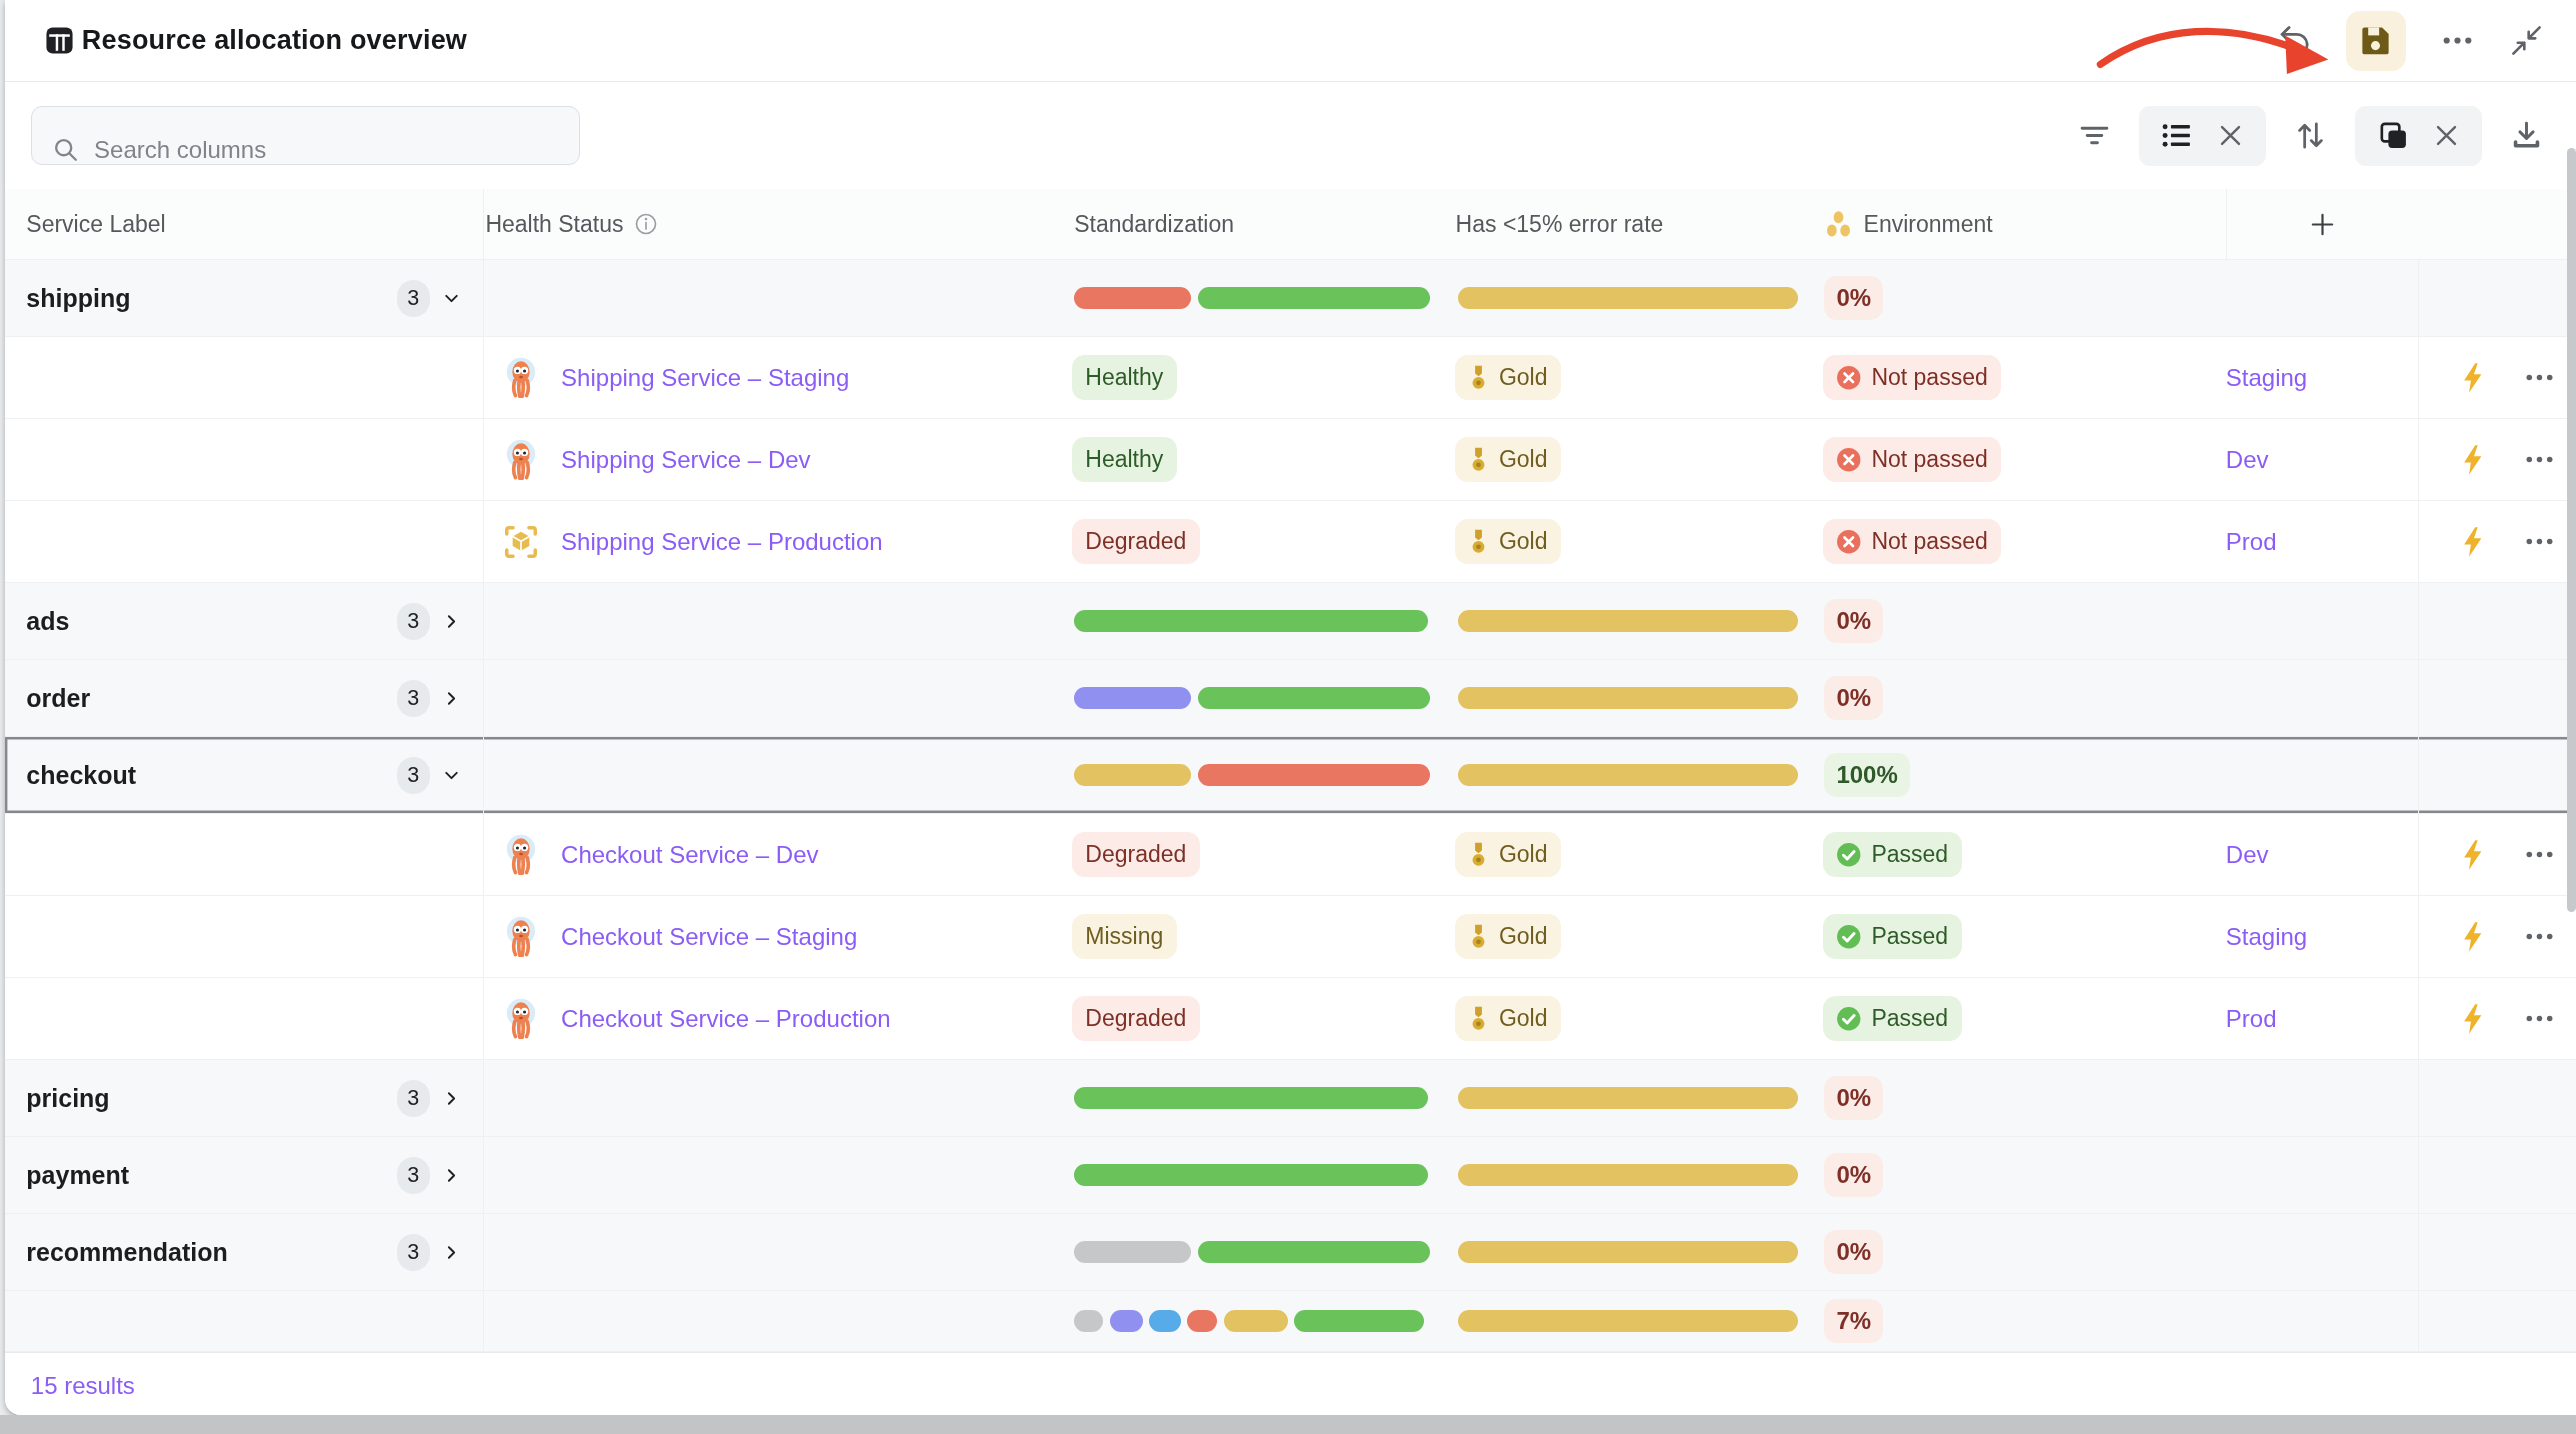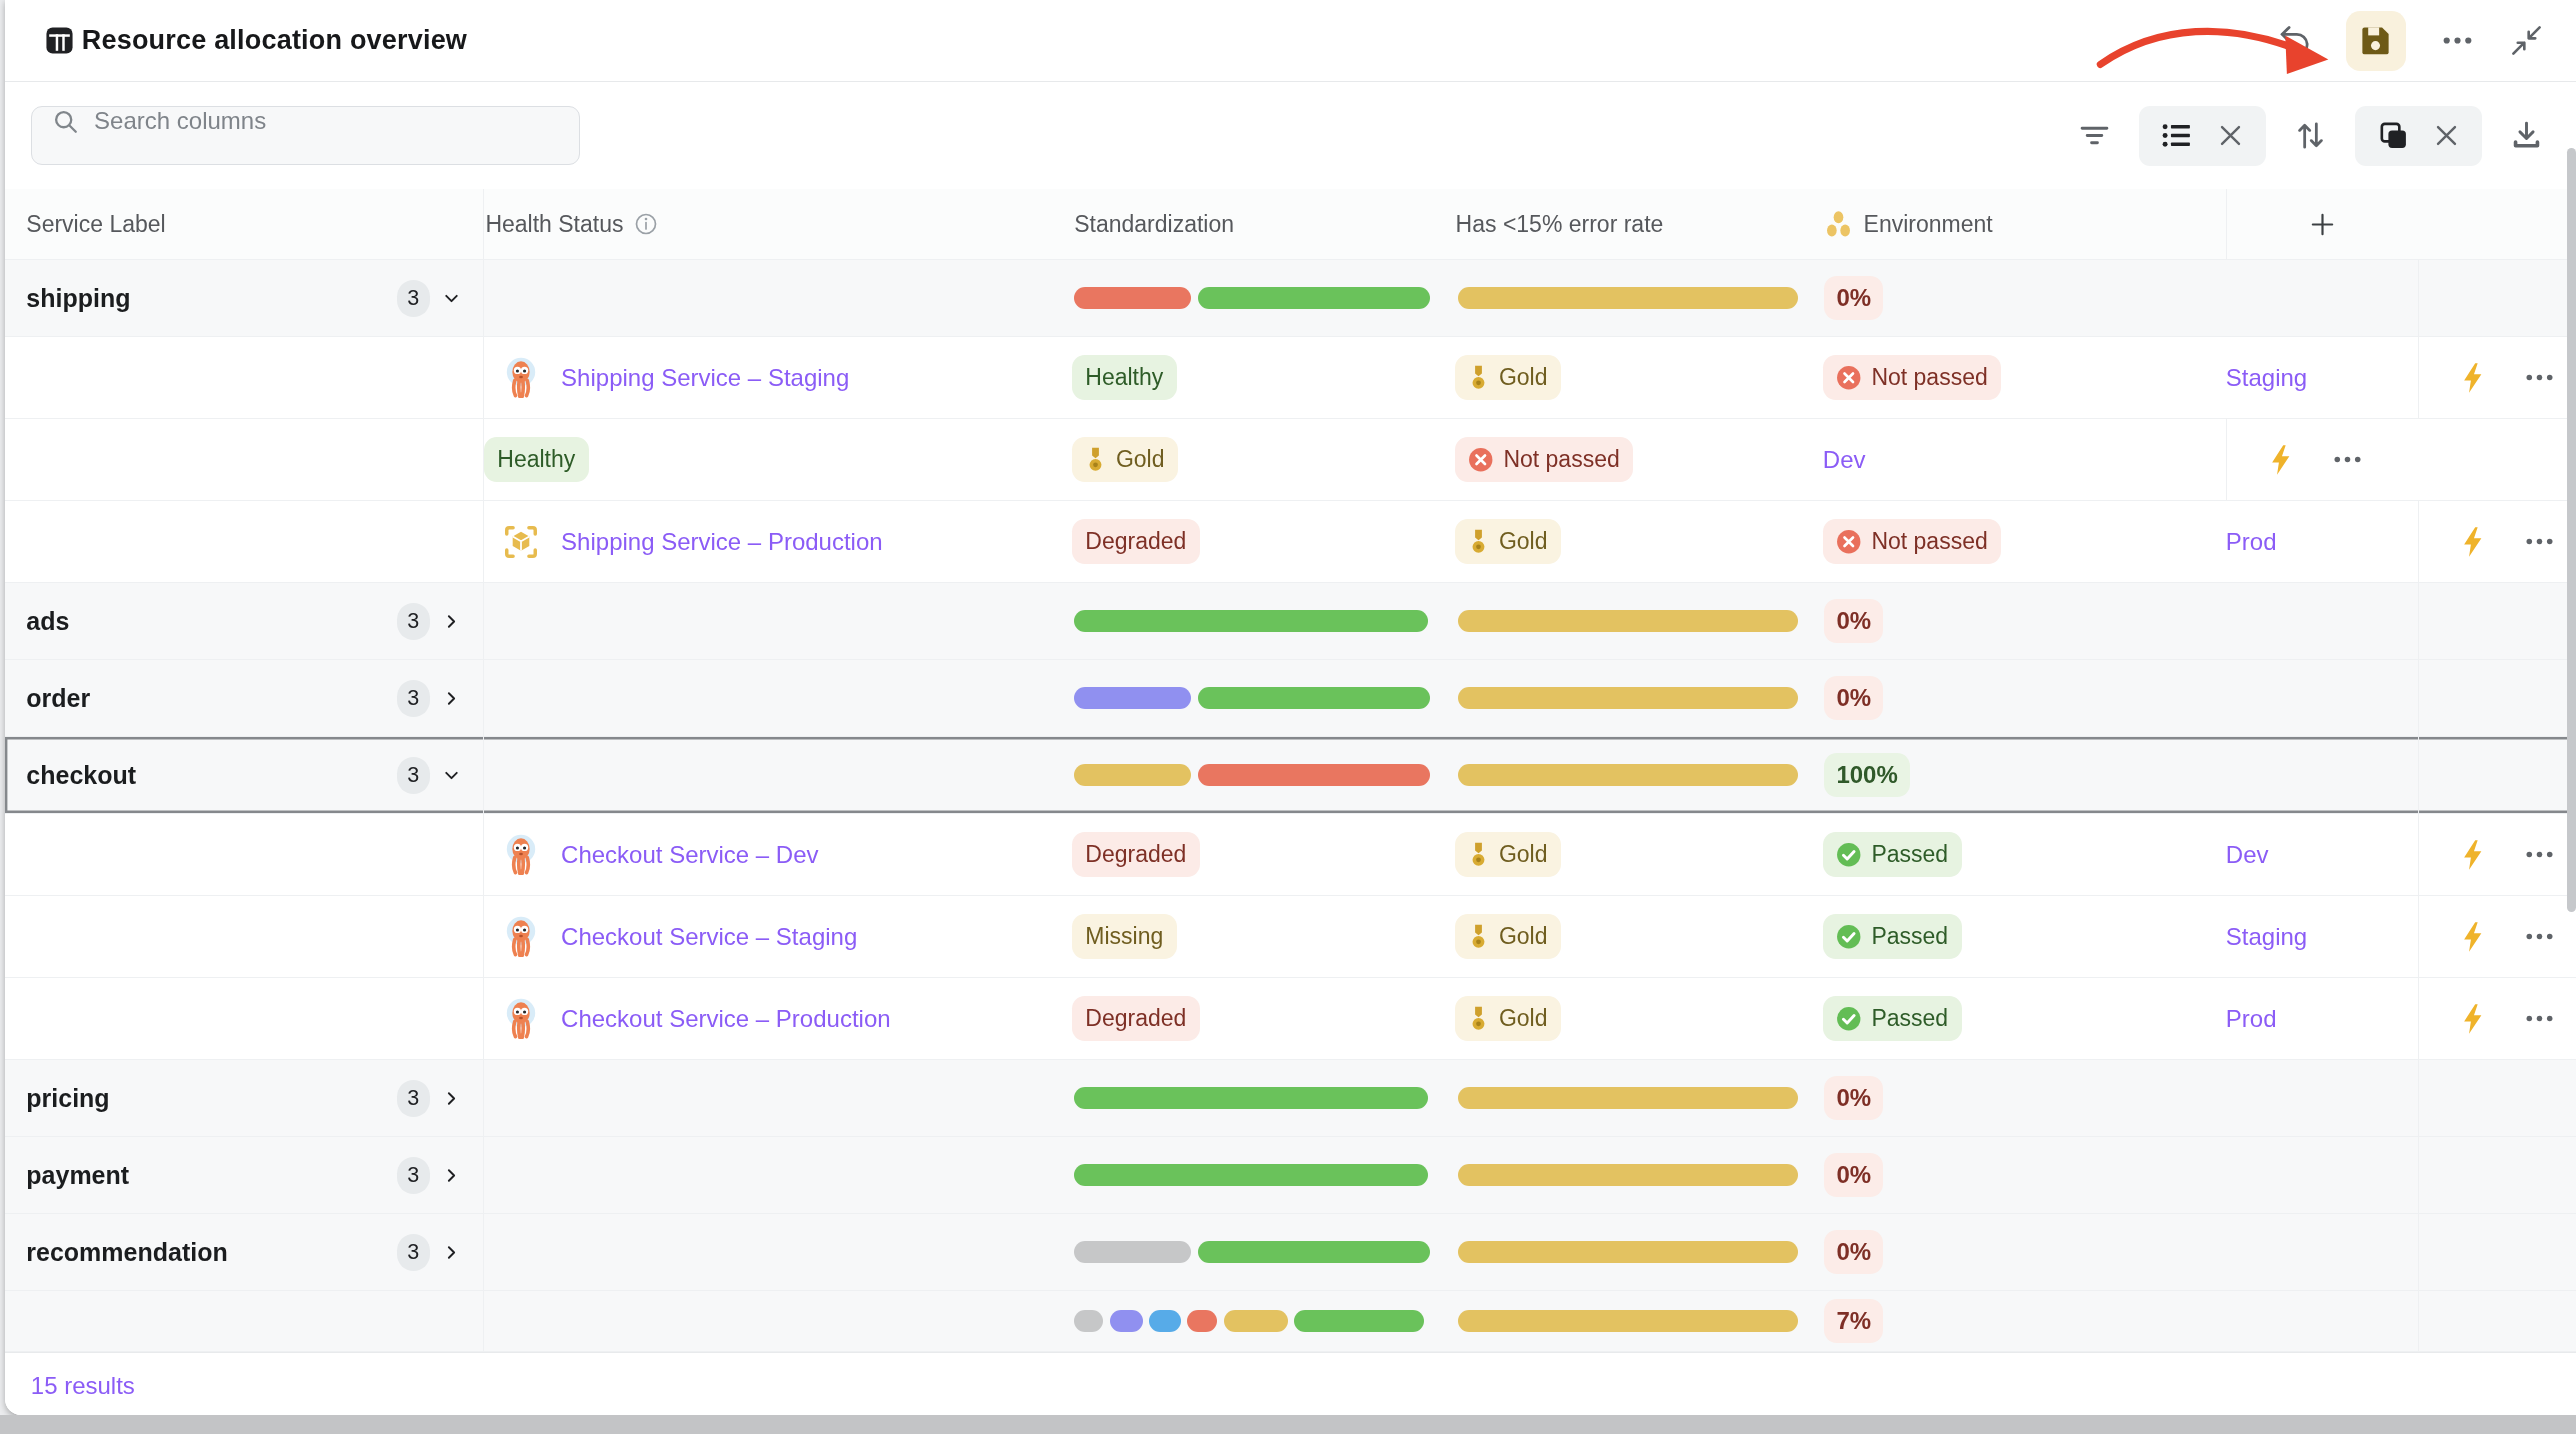--- a/index.html
+++ b/index.html
@@ -14,21 +14,21 @@
   .apphdr { position:relative; height:82px; display:flex; align-items:center;
     padding:0 32px 0 38px; border-bottom:1.6px solid #e7e9eb; background:#fff; }
   .apphdr .ttl { font-size:27px; font-weight:700; color:#17181a; margin-left:6px; letter-spacing:0.2px; }
   .hdr-actions { margin-left:auto; display:flex; align-items:center; gap:33px; }
   .iconbtn { display:flex; align-items:center; justify-content:center; cursor:pointer; border:none; background:none; }
   .savebtn { width:60px; height:60px; border-radius:14.3px; background:#f9f1dd; }
   .annot-arrow { position:absolute; right:211px; top:9.6px; pointer-events:none; }
 
   
   .toolbar { height:107px; display:flex; align-items:center; padding:0 32px 0 26px; background:#fff; }
-  .search { display:flex; align-items:flex-start; gap:14.3px; width:549px; height:59px;
+  .search { display:flex; align-items:flex-end; gap:14.3px; width:549px; height:59px;
     border:1.6px solid #dcdfe3; border-radius:11px; background:#f7f8f9; padding:0 19px; }
   .search input { border:none; outline:none; background:transparent; font-size:24px;
     color:#202124; width:100%; font-family:"Liberation Sans",sans-serif; }
   .search input::placeholder { color:#7f848a; }
   .tool-right { margin-left:auto; display:flex; align-items:center; gap:27px; }
   .pill { display:flex; align-items:center; gap:21px; background:#f1f3f4; border-radius:11px;
     height:60px; padding:0 21px; }
 
   
   .tbl { position:relative; }
@@ -301,20 +301,38 @@
                 <circle cx="10" cy="24" r="3.8"></circle>
                 <circle cx="24" cy="24" r="3.8"></circle>
                 <circle cx="38" cy="24" r="3.8"></circle>
               </svg>
             </span>
           </div>
         </div>
       </div>
       <div class="trow svc">
         <div class="c1"></div>
+        <div class="title-cell">
+          <span>
+            <svg width="38" height="41" viewBox="0 0 48 52">
+              <circle cx="24" cy="19" r="18" fill="#d9ecf8"></circle>
+              <path d="M16 30 q-3 11 1 19" stroke="#ee8150" stroke-width="4.6" fill="none" stroke-linecap="round"></path>
+              <path d="M21.5 32 q-1 10 1 18" stroke="#ee8150" stroke-width="4.6" fill="none" stroke-linecap="round"></path>
+              <path d="M26.5 32 q1 10 -1 18" stroke="#ee8150" stroke-width="4.6" fill="none" stroke-linecap="round"></path>
+              <path d="M32 30 q3 11 -1 19" stroke="#ee8150" stroke-width="4.6" fill="none" stroke-linecap="round"></path>
+              <ellipse cx="24" cy="19" rx="11" ry="13.5" fill="#ee8150"></ellipse>
+              <circle cx="19.5" cy="17" r="4.6" fill="#fff"></circle>
+              <circle cx="28.5" cy="17" r="4.6" fill="#fff"></circle>
+              <circle cx="19.5" cy="17.8" r="2" fill="#26282b"></circle>
+              <circle cx="28.5" cy="17.8" r="2" fill="#26282b"></circle>
+              <ellipse cx="24" cy="25.5" rx="2.4" ry="1.6" fill="#b5502a"></ellipse>
+            </svg>
+          </span>
+          <a class="link">Shipping Service – Dev</a>
+        </div>
         <div><span class="chip green">
             <span>Healthy</span>
           </span></div>
         <div><span class="chip cream">
             <span>
               <svg width="21" height="25.5" viewBox="0 0 24 30">
                 <path d="M8 1 h8 v9 l-4 3.2 L8 10 Z" fill="#cfa02c"></path>
                 <circle cx="12" cy="21" r="7" fill="#d8ab32"></circle>
                 <circle cx="12" cy="21" r="2.8" fill="#a8821a"></circle>
               </svg>

